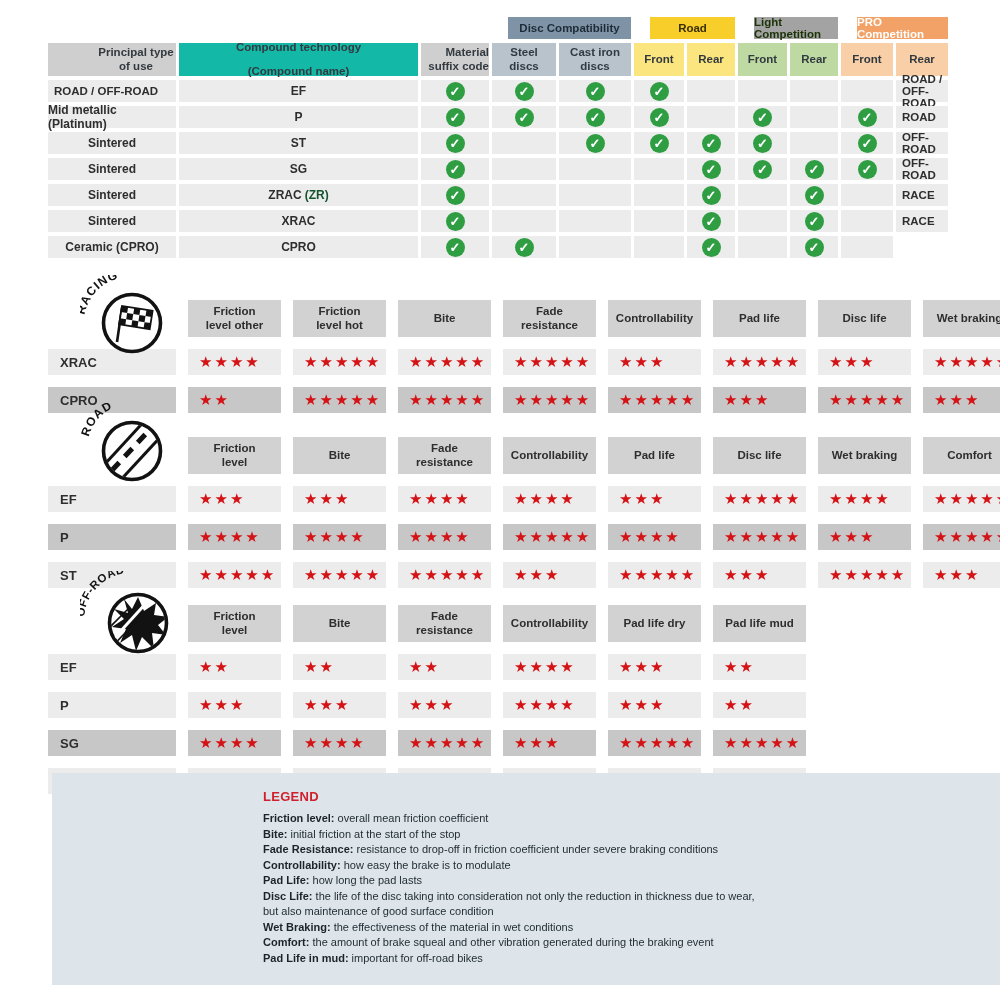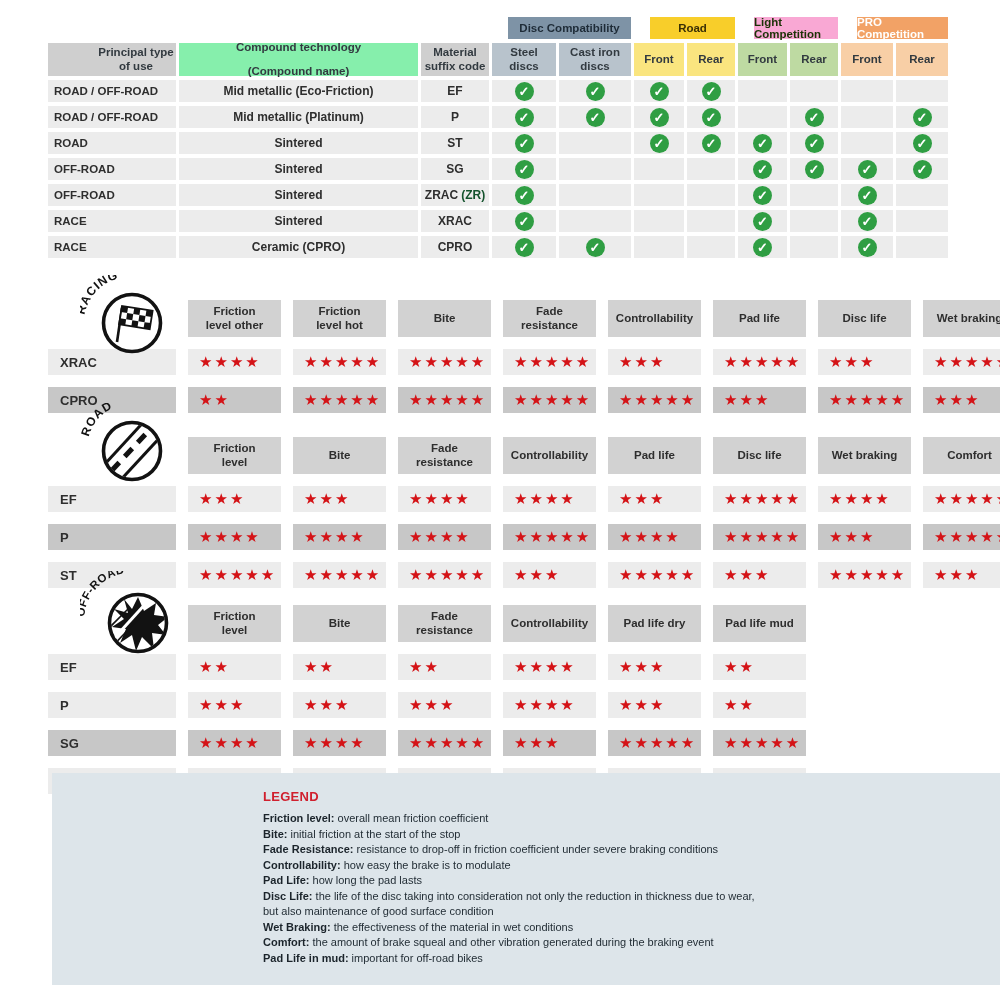--- a/index.html
+++ b/index.html
@@ -52,31 +52,31 @@
 </head>
 <body>
 
 <div class="page">
 
   <section class="compat">
     <div class="compat-grid" id="compat-grid">
         <div class="band band-spacer" style="grid-column: 1 / span 3;"></div>
         <div class="band" style="background: rgb(126, 147, 166); color: rgb(30, 43, 55);">Disc Compatibility</div>
         <div class="band" style="background: rgb(248, 206, 42); color: rgb(58, 48, 6);">Road</div>
-        <div class="band" style="background: #f9a8d4; color: rgb(28, 51, 7);">Light Competition</div>
+        <div class="band" style="background: #a3a3a3; color: rgb(28, 51, 7);">Light Competition</div>
         <div class="band" style="background: rgb(242, 162, 102); color: rgb(255, 255, 255);">PRO Competition</div>
         <div class="subhead" style="background: rgb(207, 207, 207); padding-left: 48px;">
           <div>Principal type</div>
           <div>of use</div>
         </div>
-        <div class="subhead" style="background: #86efac; gap: 11px;">
+        <div class="subhead" style="background: #14b8a6; gap: 11px;">
           <div>Compound technology</div>
           <div>(Compound name)</div>
         </div>
-        <div class="subhead" style="background: rgb(207, 207, 207);">
+        <div class="subhead" style="background: rgb(207, 207, 207); align-items: flex-end;">
           <div>Material</div>
           <div>suffix code</div>
         </div>
         <div class="subhead" style="background: rgb(184, 195, 204);">
           <div>Steel</div>
           <div>discs</div>
         </div>
         <div class="subhead" style="background: rgb(184, 195, 204);">
           <div>Cast iron</div>
           <div>discs</div>
@@ -93,21 +93,20 @@
         <div class="subhead" style="background: rgb(190, 218, 162);">
           <div>Rear</div>
         </div>
         <div class="subhead" style="background: rgb(248, 207, 166);">
           <div>Front</div>
         </div>
         <div class="subhead" style="background: rgb(248, 207, 166);">
           <div>Rear</div>
         </div>
         <div class="cell use-cell">ROAD / OFF-ROAD</div>
-        <div class="cell compound-cell">Mid metallic (Eco-Friction)</div>
         <div class="cell code-cell">EF</div>
         <div class="check-cell">
           <span class="check">✓</span>
         </div>
         <div class="check-cell">
           <span class="check">✓</span>
         </div>
         <div class="check-cell">
           <span class="check">✓</span>
         </div>

